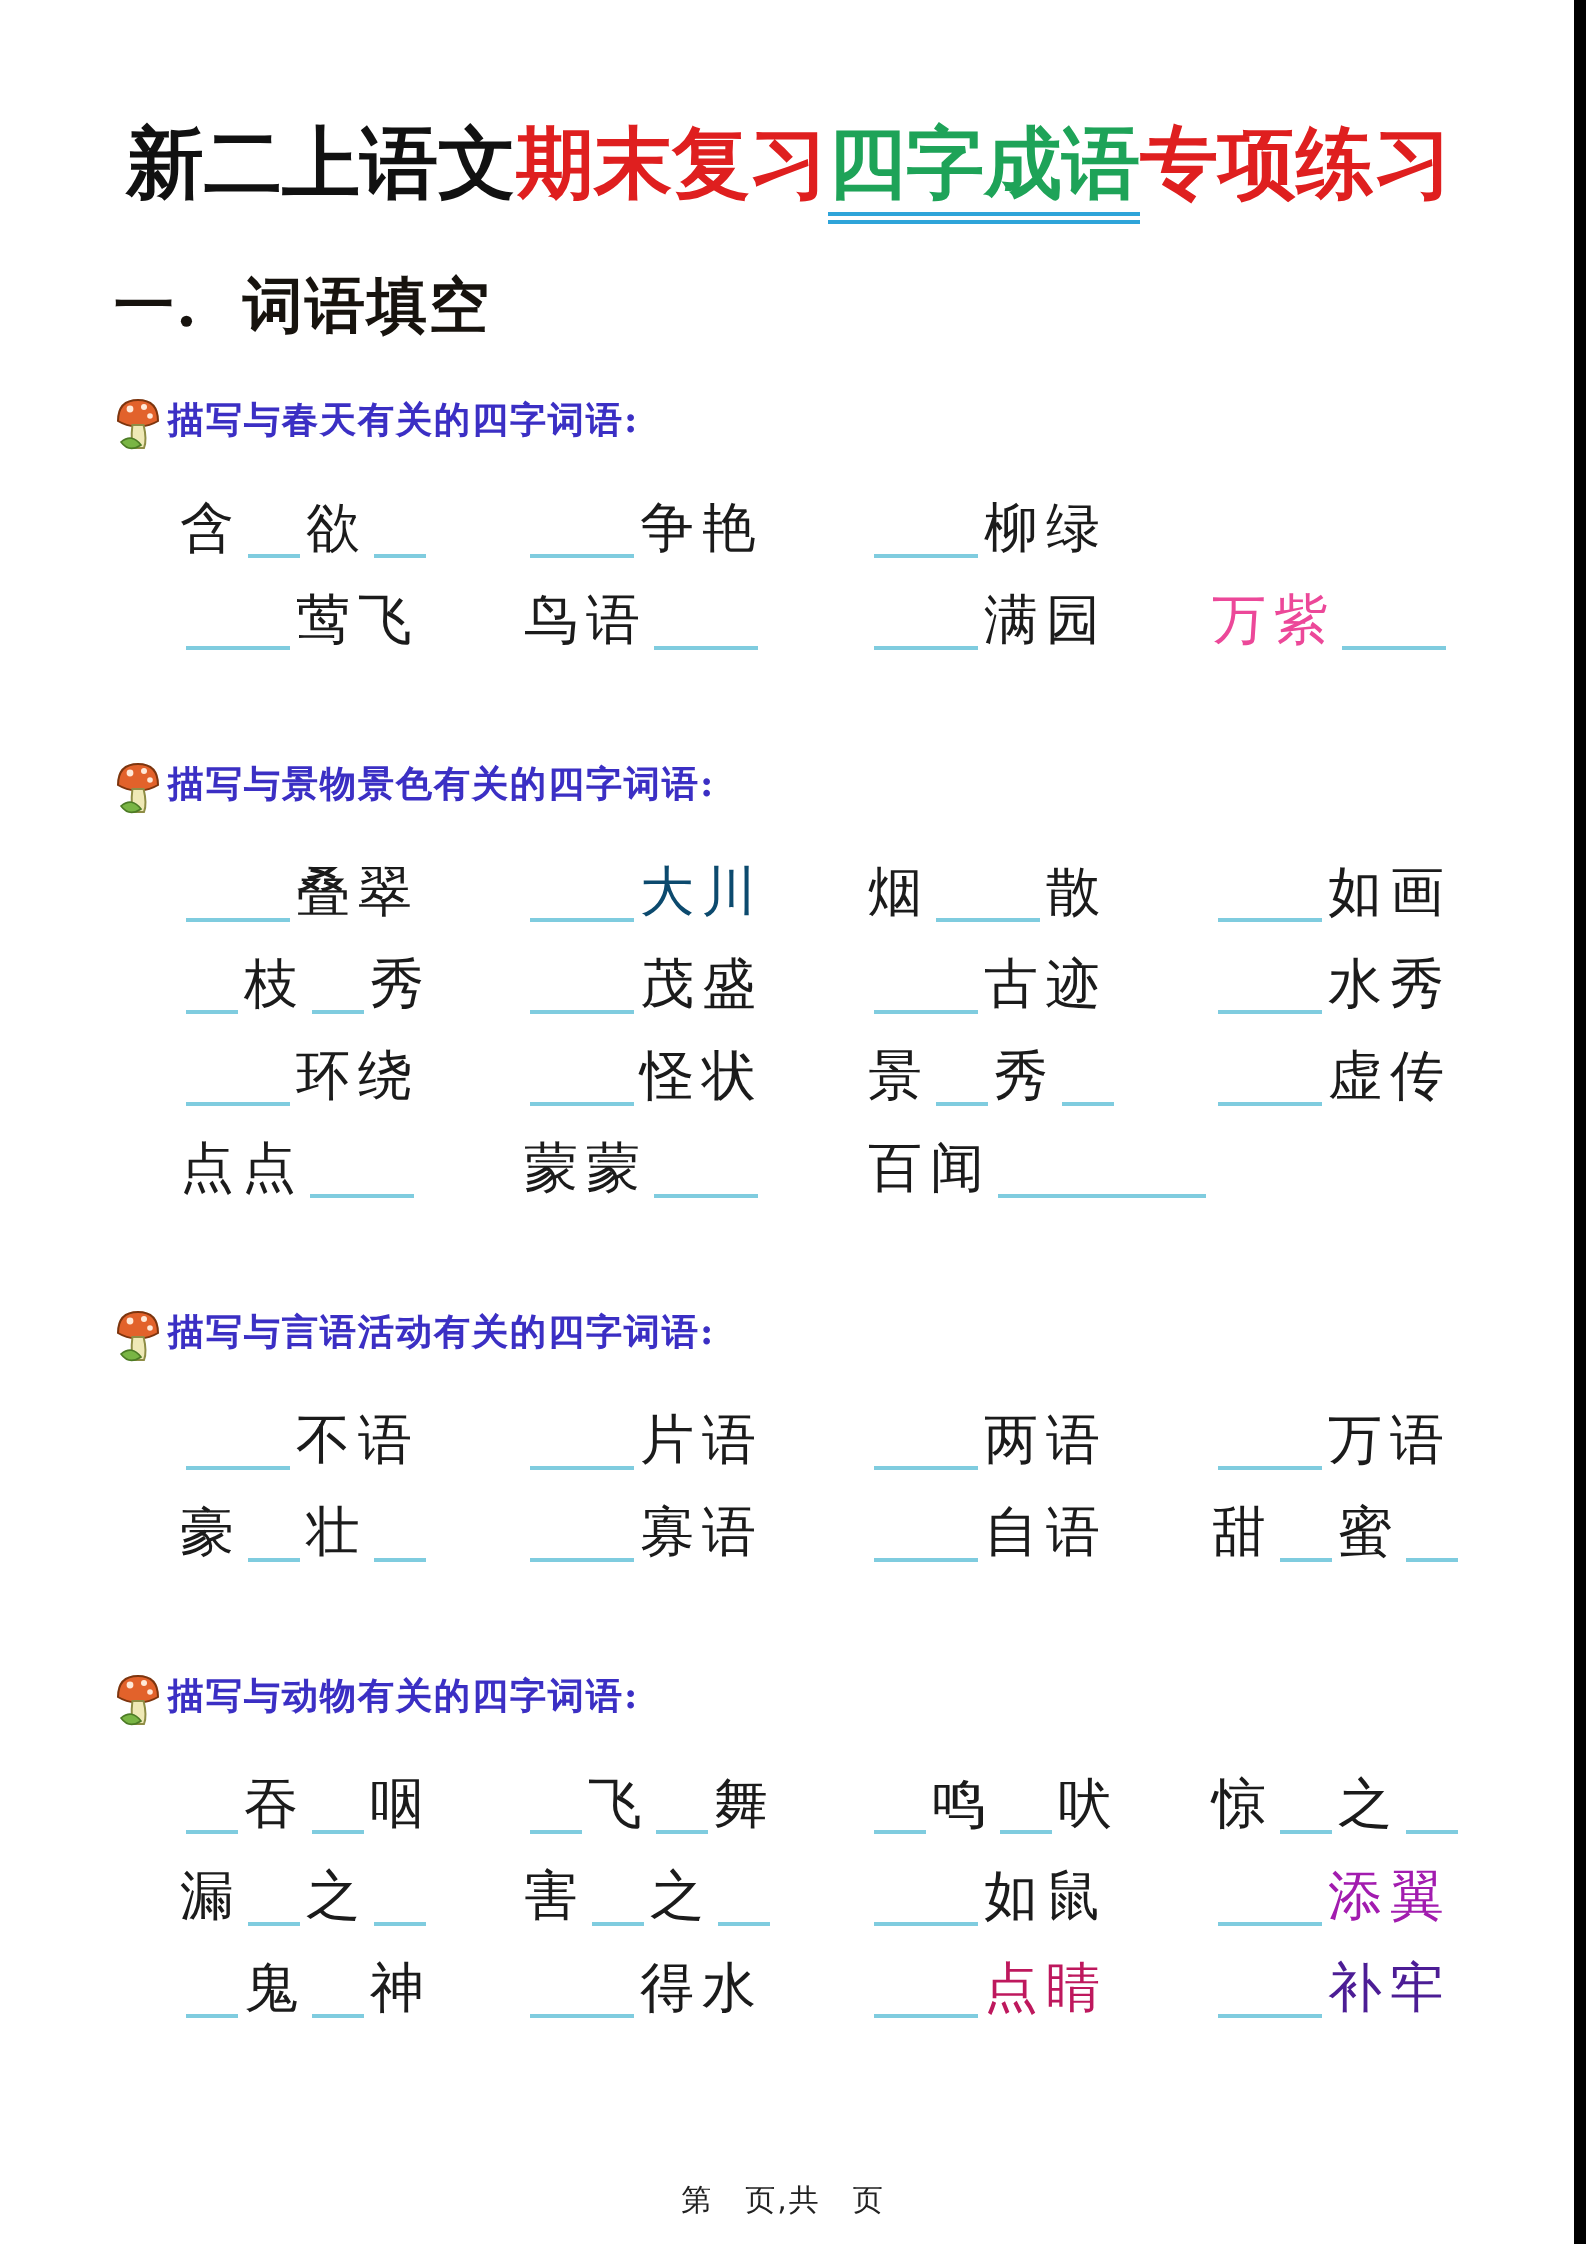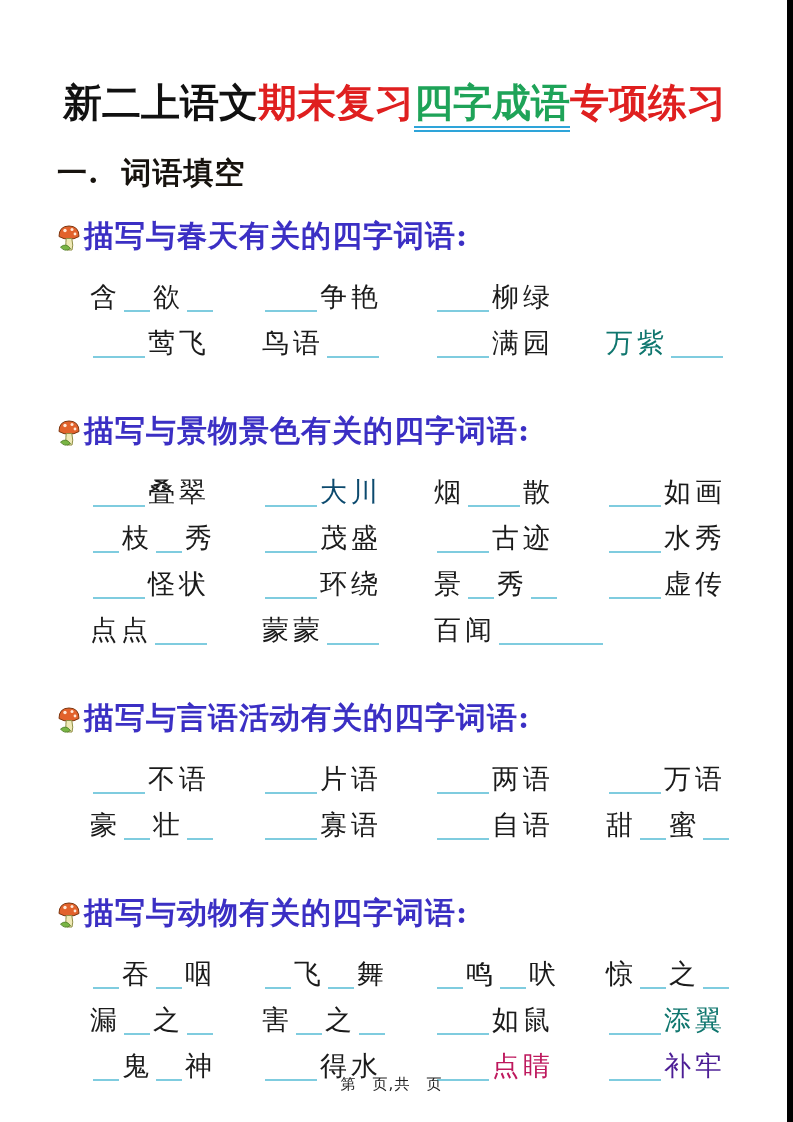--- a/index.html
+++ b/index.html
@@ -1,45 +1,45 @@
 <!DOCTYPE html>
 <html style="--hblue: #3b2fc4; --blank: #7fccdf; --uline: #2ea4d9;"><head>
 <meta charset="utf-8">
 <style>
   html,body{margin:0;padding:0;}
   body{
     width:793px;height:1122px;position:relative;background:#ffffff;overflow:hidden;
     font-family:"DejaVu Serif", serif;
   }
-  .main{padding:56px 20px 0 57px;margin-top:20px;}
+  .main{padding:56px 20px 0 57px;}
   .title{
     margin:0 0 0 6px;font-size:39px;font-weight:bold;line-height:1.35;white-space:nowrap;
   }
   .tp{display:inline;}
   .tp-green-underlined{border-bottom:6px double var(--uline);padding-bottom:1px;}
   .sec-head{
     margin-top:24px;font-size:30px;font-weight:bold;color:#17130e;letter-spacing:1px;
   }
   .sec-head .num{margin-right:22px;}
   .group{margin-top:50px;}
   .group:first-of-type{margin-top:22px;}
   .ghead{
-    display:flex;align-items:center;font-size:30px;font-weight:bold;
+    display:flex;align-items:center;font-size:18px;font-weight:bold;
     color:var(--hblue);letter-spacing:1px;margin-bottom:12px;
   }
   .ghead .micon{flex:0 0 auto;margin-right:3px;position:relative;top:2px;}
   .wrow{display:flex;align-items:flex-end;margin-left:33px;height:46px;}
   .cell{flex:0 0 172px;width:172px;white-space:nowrap;}
   .ch{font-size:27px;letter-spacing:4px;color:#1b1b1b;}
   .blank{
     display:inline-block;height:26px;vertical-align:-6px;margin:0 3px;
     border-bottom:2px solid var(--blank);
   }
   .footer{
-    position:absolute;left:0;right:10px;bottom:28px;text-align:center;
+    position:absolute;left:0;right:10px;bottom:12px;text-align:center;
     font-size:15px;color:#222;letter-spacing:1px;
     font-family:"DejaVu Sans", sans-serif;
   }
   .edge-right{position:absolute;top:0;right:0;width:6px;height:1122px;background:#000;}
 </style>
 </head>
 <body>
 
 <div class="main">
 
@@ -64,21 +64,21 @@
         </div>
         <div class="wrow">
           <span class="cell"><span class="ch" style="color: rgb(27, 27, 27);">含</span><span class="blank" style="width: 26px;"></span><span class="ch" style="color: rgb(27, 27, 27);">欲</span><span class="blank" style="width: 26px;"></span></span>
           <span class="cell"><span class="blank" style="width: 52px;"></span><span class="ch" style="color: rgb(27, 27, 27);">争艳</span></span>
           <span class="cell"><span class="blank" style="width: 52px;"></span><span class="ch" style="color: rgb(27, 27, 27);">柳绿</span></span>
         </div>
         <div class="wrow">
           <span class="cell"><span class="blank" style="width: 52px;"></span><span class="ch" style="color: rgb(27, 27, 27);">莺飞</span></span>
           <span class="cell"><span class="ch" style="color: rgb(27, 27, 27);">鸟语</span><span class="blank" style="width: 52px;"></span></span>
           <span class="cell"><span class="blank" style="width: 52px;"></span><span class="ch" style="color: rgb(27, 27, 27); font-family: Liberation Serif, serif;">满园</span></span>
-          <span class="cell"><span class="ch" style="color: #0f766e;">万紫</span><span class="blank" style="width: 52px;"></span></span>
+          <span class="cell"><span class="ch" style="color: #ec4899;">万紫</span><span class="blank" style="width: 52px;"></span></span>
         </div>
       </section>
       <section class="group">
         <div class="ghead">
           <svg class="micon" width="24" height="28" viewBox="0 0 24 28" aria-hidden="true">
     <path d="M2 12.5 Q2 2 12 2 Q22 2 22 12.5 Q17 15.5 12 15 Q7 15.5 2 12.5 Z" fill="#e2622b" stroke="#7d350e" stroke-width="1"></path>
     <circle cx="8" cy="6.5" r="1.7" fill="#ffe9d8"></circle>
     <circle cx="15" cy="5.5" r="1.5" fill="#ffe9d8"></circle>
     <circle cx="18" cy="10" r="1.4" fill="#ffe9d8"></circle>
     <path d="M9.2 14.5 Q8.2 23 10 26 L15 26 Q16.6 22 14.8 14.5 Z" fill="#efe9b6" stroke="#8e8d45" stroke-width="1"></path>
@@ -92,22 +92,22 @@
           <span class="cell"><span class="ch" style="color: rgb(27, 27, 27);">烟</span><span class="blank" style="width: 52px;"></span><span class="ch" style="color: rgb(27, 27, 27);">散</span></span>
           <span class="cell"><span class="blank" style="width: 52px;"></span><span class="ch" style="color: rgb(27, 27, 27);">如画</span></span>
         </div>
         <div class="wrow">
           <span class="cell"><span class="blank" style="width: 26px;"></span><span class="ch" style="color: rgb(27, 27, 27);">枝</span><span class="blank" style="width: 26px;"></span><span class="ch" style="color: rgb(27, 27, 27);">秀</span></span>
           <span class="cell"><span class="blank" style="width: 52px;"></span><span class="ch" style="color: rgb(27, 27, 27);">茂盛</span></span>
           <span class="cell"><span class="blank" style="width: 52px;"></span><span class="ch" style="color: rgb(27, 27, 27);">古迹</span></span>
           <span class="cell"><span class="blank" style="width: 52px;"></span><span class="ch" style="color: rgb(27, 27, 27);">水秀</span></span>
         </div>
         <div class="wrow">
+          <span class="cell"><span class="blank" style="width: 52px;"></span><span class="ch" style="color: rgb(27, 27, 27);">环绕</span></span>
           <span class="cell"><span class="blank" style="width: 52px;"></span><span class="ch" style="color: rgb(27, 27, 27);">怪状</span></span>
-          <span class="cell"><span class="blank" style="width: 52px;"></span><span class="ch" style="color: rgb(27, 27, 27);">环绕</span></span>
           <span class="cell"><span class="ch" style="color: rgb(27, 27, 27);">景</span><span class="blank" style="width: 26px;"></span><span class="ch" style="color: rgb(27, 27, 27);">秀</span><span class="blank" style="width: 26px;"></span></span>
           <span class="cell"><span class="blank" style="width: 52px;"></span><span class="ch" style="color: rgb(27, 27, 27);">虚传</span></span>
         </div>
         <div class="wrow">
           <span class="cell"><span class="ch" style="color: rgb(27, 27, 27);">点点</span><span class="blank" style="width: 52px;"></span></span>
           <span class="cell"><span class="ch" style="color: rgb(27, 27, 27);">蒙蒙</span><span class="blank" style="width: 52px;"></span></span>
           <span class="cell"><span class="ch" style="color: rgb(27, 27, 27);">百闻</span><span class="blank" style="width: 104px;"></span></span>
         </div>
       </section>
       <section class="group">
@@ -150,21 +150,21 @@
         <div class="wrow">
           <span class="cell"><span class="blank" style="width: 26px;"></span><span class="ch" style="color: rgb(27, 27, 27);">吞</span><span class="blank" style="width: 26px;"></span><span class="ch" style="color: rgb(27, 27, 27);">咽</span></span>
           <span class="cell"><span class="blank" style="width: 26px;"></span><span class="ch" style="color: rgb(27, 27, 27);">飞</span><span class="blank" style="width: 26px;"></span><span class="ch" style="color: rgb(27, 27, 27);">舞</span></span>
           <span class="cell"><span class="blank" style="width: 26px;"></span><span class="ch" style="color: rgb(27, 27, 27);">鸣</span><span class="blank" style="width: 26px;"></span><span class="ch" style="color: rgb(27, 27, 27);">吠</span></span>
           <span class="cell"><span class="ch" style="color: rgb(27, 27, 27);">惊</span><span class="blank" style="width: 26px;"></span><span class="ch" style="color: rgb(27, 27, 27);">之</span><span class="blank" style="width: 26px;"></span></span>
         </div>
         <div class="wrow">
           <span class="cell"><span class="ch" style="color: rgb(27, 27, 27);">漏</span><span class="blank" style="width: 26px;"></span><span class="ch" style="color: rgb(27, 27, 27);">之</span><span class="blank" style="width: 26px;"></span></span>
           <span class="cell"><span class="ch" style="color: rgb(27, 27, 27);">害</span><span class="blank" style="width: 26px;"></span><span class="ch" style="color: rgb(27, 27, 27);">之</span><span class="blank" style="width: 26px;"></span></span>
           <span class="cell"><span class="blank" style="width: 52px;"></span><span class="ch" style="color: rgb(27, 27, 27);">如鼠</span></span>
-          <span class="cell"><span class="blank" style="width: 52px;"></span><span class="ch" style="color: #0f766e; text-align: right;">添翼</span></span>
+          <span class="cell"><span class="blank" style="width: 52px;"></span><span class="ch" style="color: #a21caf; text-align: right;">添翼</span></span>
         </div>
         <div class="wrow">
           <span class="cell"><span class="blank" style="width: 26px;"></span><span class="ch" style="color: rgb(27, 27, 27);">鬼</span><span class="blank" style="width: 26px;"></span><span class="ch" style="color: rgb(27, 27, 27);">神</span></span>
           <span class="cell"><span class="blank" style="width: 52px;"></span><span class="ch" style="color: rgb(27, 27, 27);">得水</span></span>
           <span class="cell"><span class="blank" style="width: 52px;"></span><span class="ch" style="color: #be185d;">点睛</span></span>
           <span class="cell"><span class="blank" style="width: 52px;"></span><span class="ch" style="color: #4c1d95;">补牢</span></span>
         </div>
       </section>
     </div>
 

